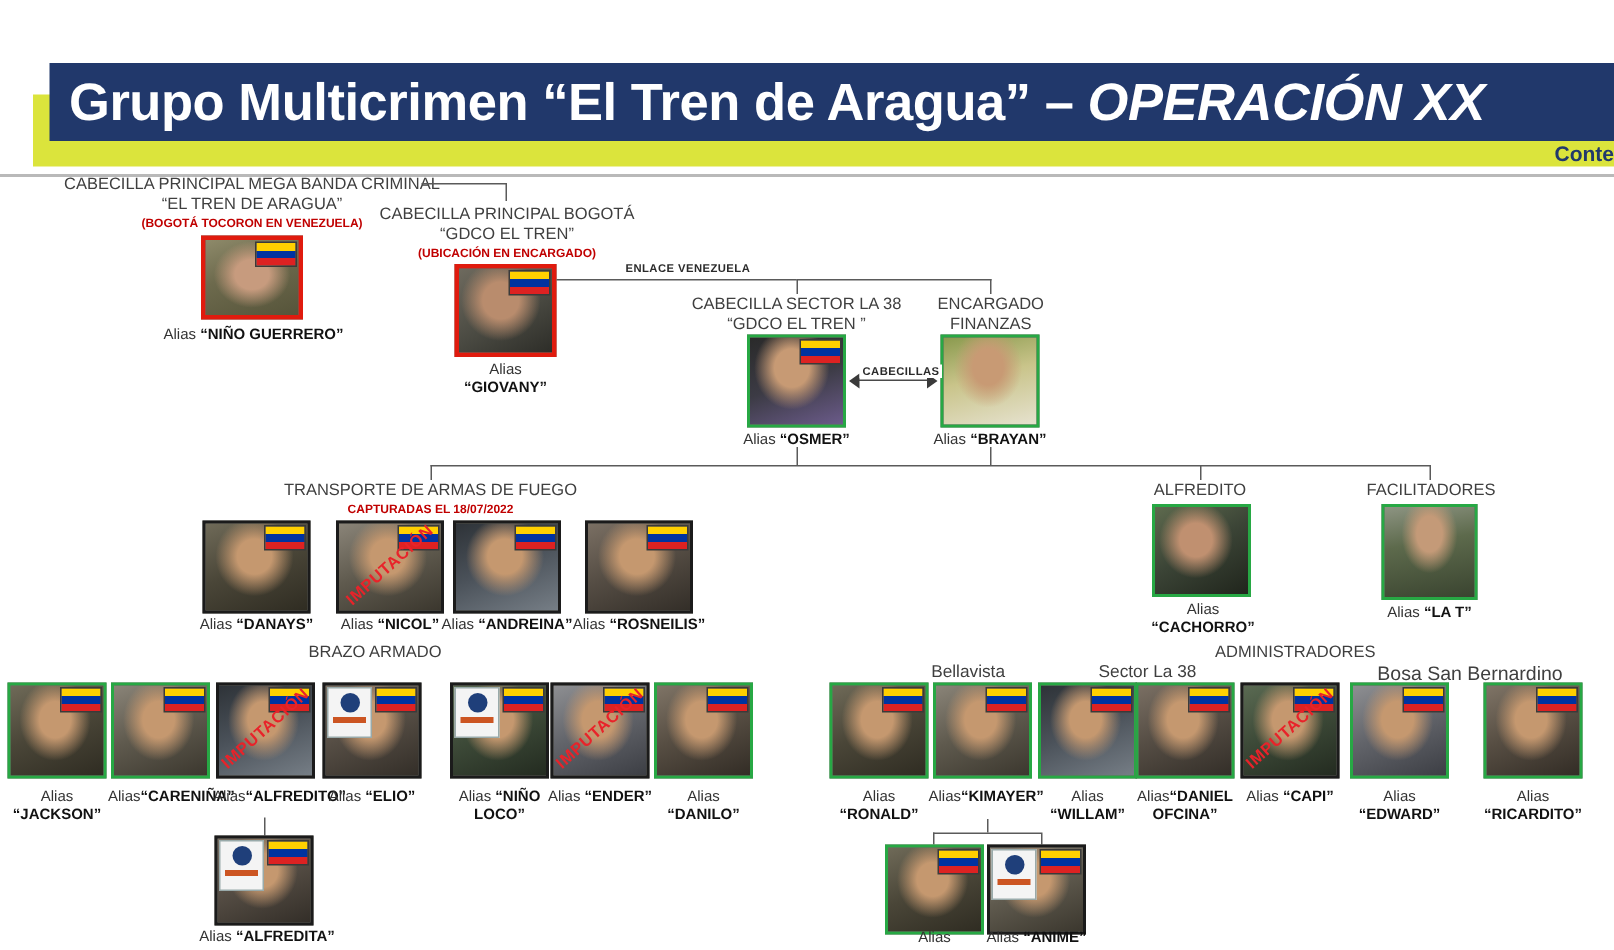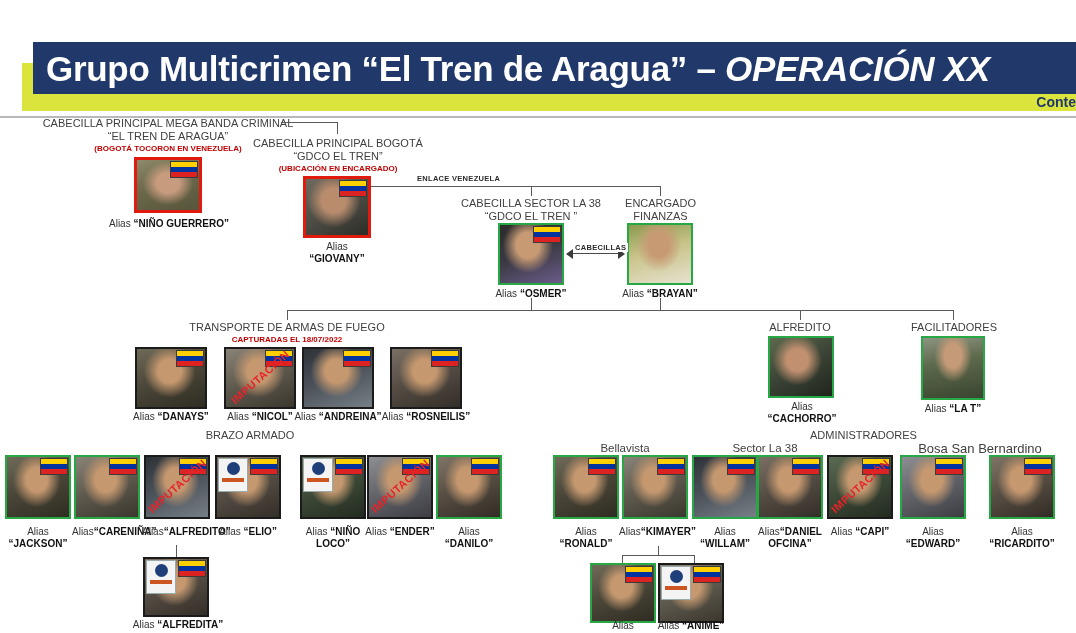--- a/index.html
+++ b/index.html
@@ -282,21 +282,21 @@
       <div class="photo black" style="left: 143px; top: 557px; width: 66px; height: 60px;">
         <div class="face" style="background: linear-gradient(158deg, rgb(122, 111, 99) 0%, rgb(85, 77, 68) 48%, rgb(51, 46, 40) 100%);"></div>
         <div class="face" style="background: radial-gradient(at 48% 38%, rgb(197, 152, 111) 0px, rgb(197, 152, 111) 23%, rgba(197, 152, 111, 0) 52%);"></div>
         <div class="idcard"></div>
         <div class="flag"></div>
       </div>
       <div class="lbl" style="left: 128px; top: 619px; width: 100px;"><span>Alias </span><b>“ALFREDITA”</b></div>
     </div>
 
   <div class="cap" style="left:810px;top:429px;width:160px;text-align:left;">ADMINISTRADORES</div>
-  <div class="cap" style="left:580px;top:442px;width:90px;font-size:11.5px;">Bellavista</div>
+  <div class="cap" style="left:580px;top:442px;width:90px;font-size:11.5px;text-align:right;">Bellavista</div>
   <div class="cap" style="left:715px;top:442px;width:100px;font-size:11.5px;">Sector La 38</div>
   <div class="cap" style="left:915px;top:442px;width:130px;font-size:13px;">Bosa San Bernardino</div>
   <div id="admin-row">
       <div class="photo green" style="left: 553px; top: 455px; width: 66px; height: 64px;">
         <div class="face" style="background: linear-gradient(158deg, rgb(111, 106, 88) 0%, rgb(74, 70, 56) 48%, rgb(47, 44, 34) 100%);"></div>
         <div class="face" style="background: radial-gradient(at 48% 38%, rgb(197, 152, 111) 0px, rgb(197, 152, 111) 23%, rgba(197, 152, 111, 0) 52%);"></div>
         <div class="flag"></div>
       </div>
       <div class="lbl" style="left: 550px; top: 526px; width: 72px;"><span>Alias </span><b>“RONALD”</b></div>
       <div class="photo green" style="left: 622px; top: 455px; width: 66px; height: 64px;">

